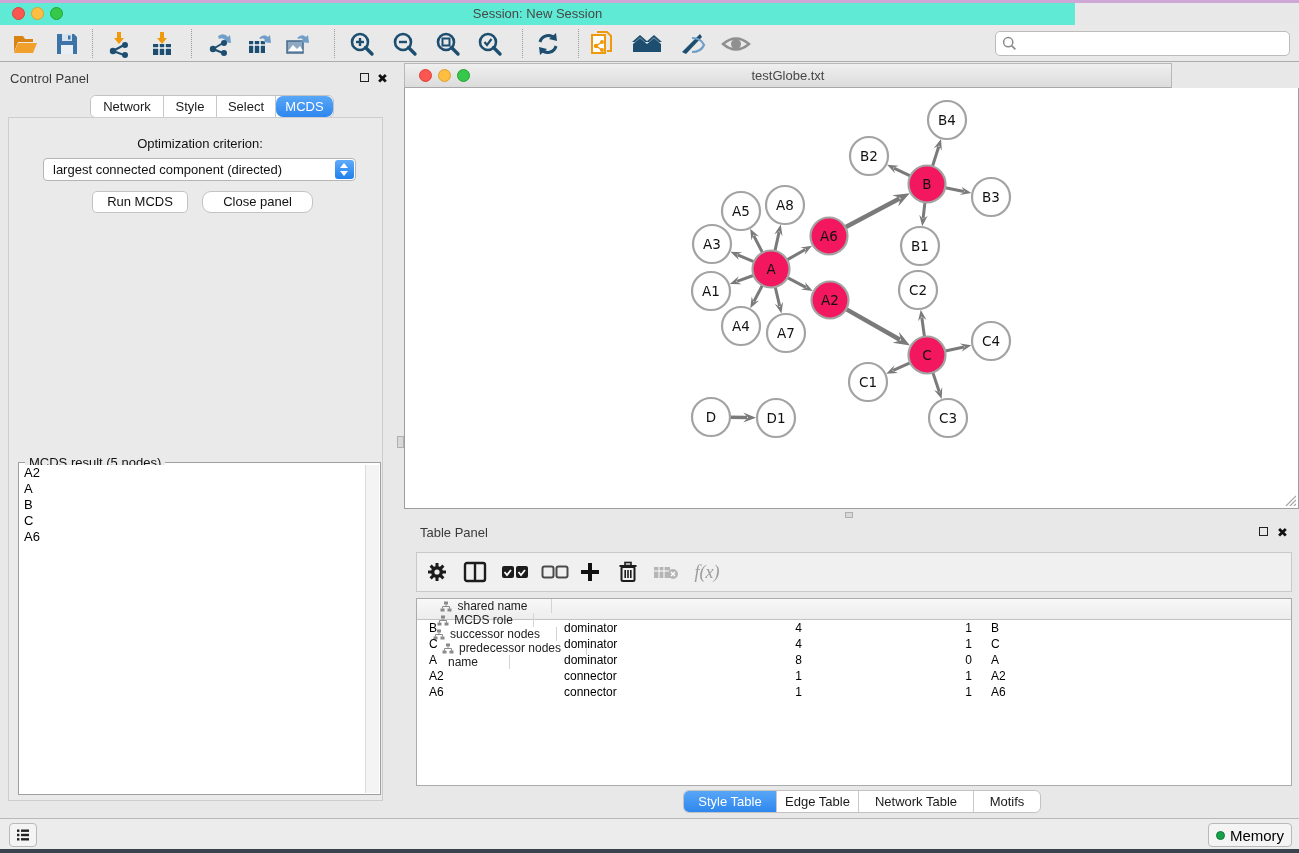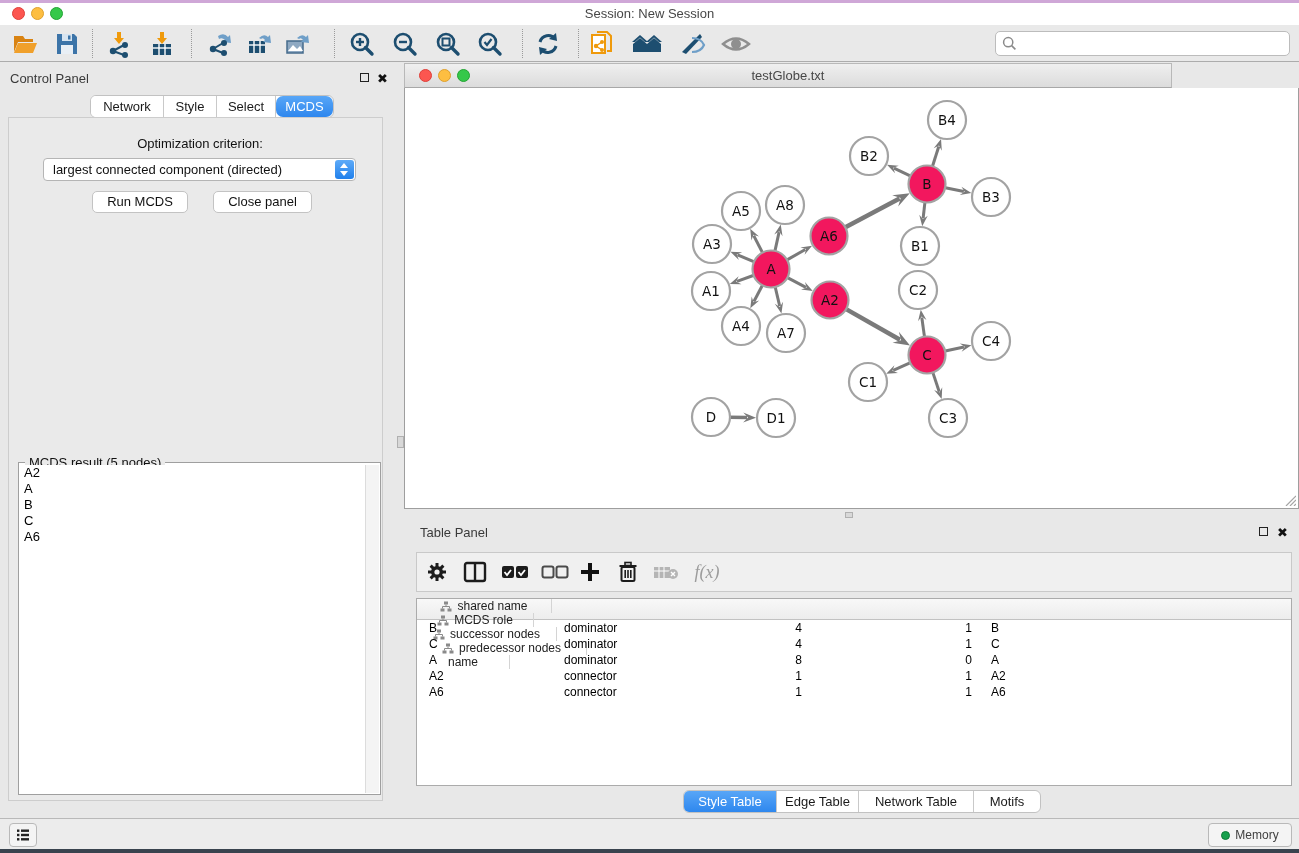--- a/index.html
+++ b/index.html
@@ -5,21 +5,21 @@
   * { margin:0; padding:0; box-sizing:border-box; }
   html,body { width:1299px; height:853px; overflow:hidden; }
   body { font-family:"Liberation Sans","DejaVu Sans",sans-serif; background:#e8e8e8; position:relative; }
   .abs { position:absolute; }
 
   
   #desktop-top { left:0; top:0; width:1299px; height:3px; background:#cfa7d7; }
   #desktop-bottom { left:0; top:849px; width:1299px; height:4px; background:#39434e; }
 
   
-  #titlebar { left:0; top:3px; width:1299px; height:22px; background:#ffffff; }
+  #titlebar { left:0; top:3px; width:1075px; height:22px; background:#5eead4; }
   .traffic { width:13px; height:13px; border-radius:50%; display:inline-block; }
   .tl-red   { background:#fc5650; border:1px solid #df3f39; }
   .tl-yellow{ background:#fdbe41; border:1px solid #dfa02c; }
   .tl-green { background:#35c84a; border:1px solid #23a433; }
   .win-title { font-size:13px; color:#474747; text-align:center; line-height:22px; }
 
   #toolbar { left:0; top:25px; width:1299px; height:37px; background:#e9e9e9; border-bottom:1px solid #acacac; }
   .tb-btn { position:absolute; top:3px; width:34px; height:32px; display:flex; align-items:center; justify-content:center; border-radius:4px; cursor:default; }
   .tb-sep { position:absolute; top:4px; height:29px; width:0; border-left:1px dotted #9a9a9a; }
   #search-wrap { position:absolute; left:995px; top:6px; width:295px; height:25px; }
@@ -70,21 +70,21 @@
   #nt-header { display:flex; height:21px; background:linear-gradient(#f8f8f8,#ededed); border-bottom:1px solid #c2c2c2;flex-direction:column; }
   .nt-hcell { display:flex; align-items:center; justify-content:center; gap:5px; font-size:12px; color:#222; border-right:1px solid #d4d4d4; }
   .nt-hcell:last-child { border-right:none; }
   .nt-row { display:flex; height:16px; font-size:12px; color:#000; }
   .nt-cell { line-height:16px; white-space:nowrap; overflow:hidden; }
   .al { text-align:left; padding-left:12px; }
   .ar { text-align:right; padding-right:7px; }
 
   
   #status-bar { left:0; top:818px; width:1299px; height:31px; background:#ececec; border-top:1px solid #b9b9b9; }
-  .status-btn { position:absolute; top:4px; height:24px; background:#f4f4f4; border:1px solid #b9b9b9; border-radius:4px; display:flex; align-items:center; justify-content:center; gap:5px; font-size:12px; color:#404040; }
+  .status-btn { position:absolute; top:4px; height:24px; background:#f4f4f4; border:1px solid #b9b9b9; border-radius:4px; display:flex; align-items:center; justify-content:center; gap:5px; font-size:15px; color:#000000; }
   .mem-dot { width:9px; height:9px; border-radius:50%; background:#16a04c; border:1px solid #0d7a38; }
 </style>
 </head>
 <body>
 
 <div class="abs" id="desktop-top"></div>
 
 <div class="abs" id="titlebar">
   <span class="traffic tl-red abs" style="left:12px;top:4px;"></span>
   <span class="traffic tl-yellow abs" style="left:31px;top:4px;"></span>
@@ -261,21 +261,21 @@
 
 <div class="abs" id="criterion-select">
   <span>largest connected component (directed)</span>
   <span id="criterion-stepper">
     <span class="chev up"></span>
       <span class="chev down"></span>
   </span>
 </div>
 
 <button class="mac-btn" style="left:92px;top:191px;width:96px;">Run MCDS</button>
-<button class="mac-btn" style="left:213px;top:191px;width:99px;">Close panel</button>
+<button class="mac-btn" style="left:202px;top:191px;width:111px;border-radius:9px;">Close panel</button>
 
 <div class="abs" id="mcds-box">
   <span id="mcds-legend">MCDS result (5 nodes)</span>
   <div id="mcds-list">
       <div class="mcds-item">A2</div>
       <div class="mcds-item">A</div>
       <div class="mcds-item">B</div>
       <div class="mcds-item">C</div>
       <div class="mcds-item">A6</div>
     </div>

